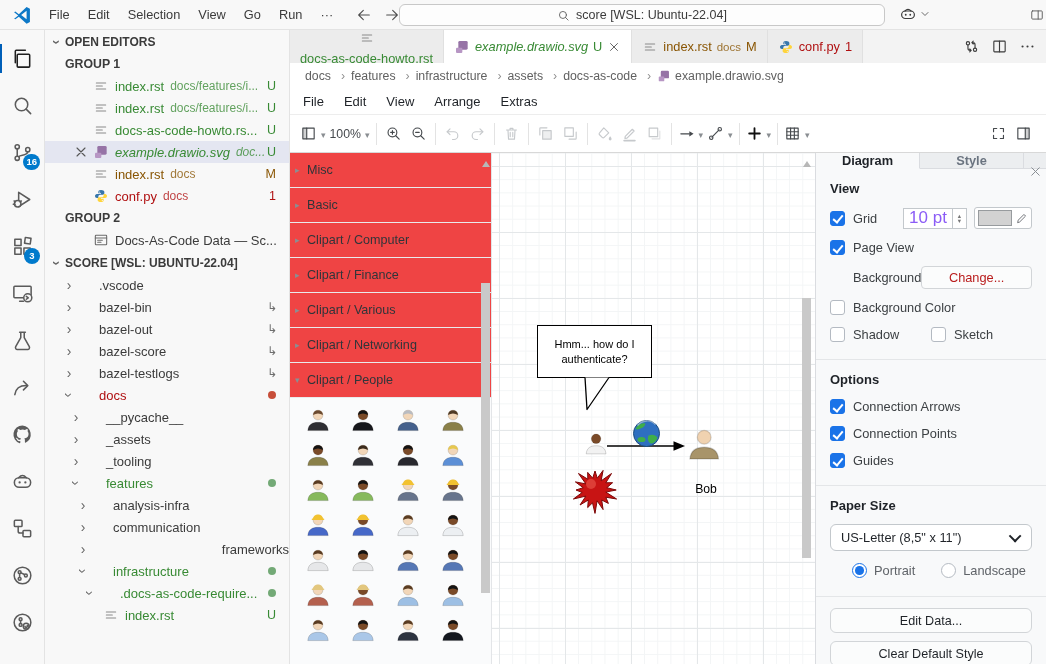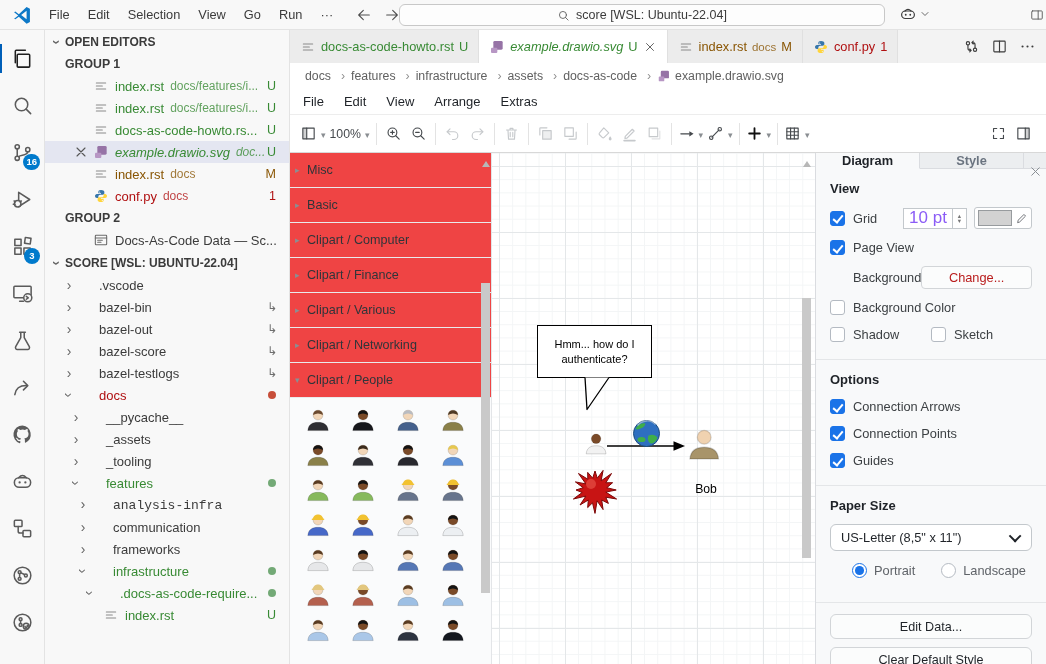--- a/index.html
+++ b/index.html
@@ -130,21 +130,21 @@
   .gspin{width:14px;height:21px;border:1px solid #c3c8cc;border-left:none;background:#fff;display:flex;flex-direction:column;align-items:center;justify-content:center;color:#777;cursor:pointer}
   .gspin i{font-style:normal;font-size:6.5px;line-height:5px}
   .swatchbtn{margin-left:7px;width:58px;height:22px;border:1px solid #c3c8cc;border-radius:3px;background:#fff;display:flex;align-items:center;padding:2px 3px;cursor:pointer}
   .swatch{flex:1;height:100%;background:#d2d2d2;border:1px solid #979b9e}
   .pencil{width:13px;height:13px;color:#5f6368;margin-left:3px}
   .lbl-ind{padding-left:23px}
   .btn-sm{margin-left:auto;width:147px;height:23px;background:#fbfcfc;border:1px solid #d2d5d8;border-radius:4px;display:flex;align-items:center;justify-content:center;color:#b91c1c;cursor:pointer}
   .half{width:104px;display:flex;align-items:flex-start}
   .pselect{height:27px;background:#fff;border:1px solid #c3c8cc;border-radius:6px;display:flex;align-items:center;padding:0 10px;color:#1f2328;font-size:12.8px;cursor:pointer;margin-bottom:12px}
   .pselect .vchev{margin-left:auto;width:9px;height:9px;border-left:2px solid #1f2328;border-bottom:2px solid #1f2328;transform:rotate(-45deg) translateY(-2px)}
-  .radiorow{display:flex;align-items:center;padding-left:22px;gap:26px;margin-bottom:18px;color:#5f6368}
+  .radiorow{display:flex;align-items:center;padding-left:22px;gap:26px;margin-bottom:12px;color:#5f6368}
   .radio{width:15px;height:15px;border-radius:50%;border:1px solid #b4bac2;background:#fff;margin-right:7px;position:relative;flex:none;cursor:pointer}
   .radio.sel{border:1.5px solid #1a73e8}
   .radio.sel::after{content:"";position:absolute;inset:2.2px;border-radius:50%;background:#1a73e8}
   .rlabel{display:flex;align-items:center}
   .btn-lg{width:100%;height:25px;margin-bottom:8px;background:#fbfcfc;border:1px solid #d2d5d8;border-radius:6px;display:flex;align-items:center;justify-content:center;color:#1f2328;font-size:12.6px;cursor:pointer}
 </style>
 </head>
 <body>
 
 <div class="titlebar">
@@ -514,33 +514,33 @@
 
   </div>
         <div class="tree-row" style="color: rgb(56, 138, 52); padding-left: 23px;">
     <span class="chev exp"></span>
     <span class="ic16"></span>
     <span class="nm">features</span>
 
     <span class="dot" style="background: rgb(115, 169, 118);"></span>
 
   </div>
-        <div class="tree-row" style="padding-left: 30px; font-family: Liberation Mono, monospace;">
-    <span class="chev"></span>
-    <span class="ic16"></span>
-    <span class="nm">analysis-infra</span>
-
-  </div>
         <div class="tree-row" style="padding-left: 30px;">
     <span class="chev"></span>
     <span class="ic16"></span>
+    <span class="nm">analysis-infra</span>
+
+  </div>
+        <div class="tree-row" style="padding-left: 30px;">
+    <span class="chev"></span>
+    <span class="ic16"></span>
     <span class="nm">communication</span>
 
   </div>
-        <div class="tree-row" style="padding-left: 30px;">
+        <div class="tree-row" style="padding-left: 30px; justify-content: space-between;">
     <span class="chev"></span>
     <span class="ic16"></span>
     <span class="nm">frameworks</span>
 
   </div>
         <div class="tree-row" style="color: rgb(56, 138, 52); padding-left: 30px;">
     <span class="chev exp"></span>
     <span class="ic16"></span>
     <span class="nm">infrastructure</span>
 
@@ -565,21 +565,21 @@
     <span class="nm">index.rst</span>
 
     <span class="bdg">U</span>
   </div>
       </div>
   </div>
 
   <div class="editor-col">
     <div class="tabbar">
       <div style="display:flex">
-          <div class="tab" style="color: rgb(56, 138, 52);">
+          <div class="tab" style="color: rgb(56, 138, 52); flex-direction: column;">
     <span class="ic16">
               <svg viewBox="0 0 24 24" width="100%" height="100%" fill="none" stroke="currentColor" stroke-width="1.6" stroke-linecap="round" stroke-linejoin="round">
                 <path d="M5 7.5h14 M5 12h9 M5 16.5h14" stroke="#8a8a8a"></path>
               </svg>
             </span>
     <span class="tname">docs-as-code-howto.rst</span>
 
     <span class="tbadge">U</span>
 
   </div>

